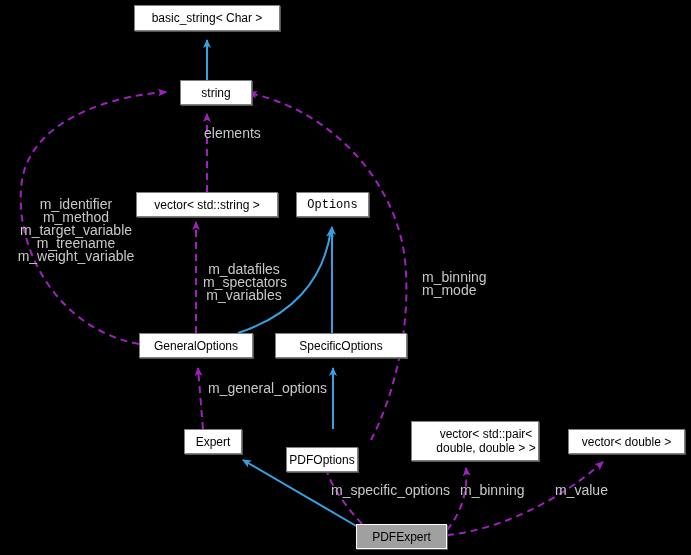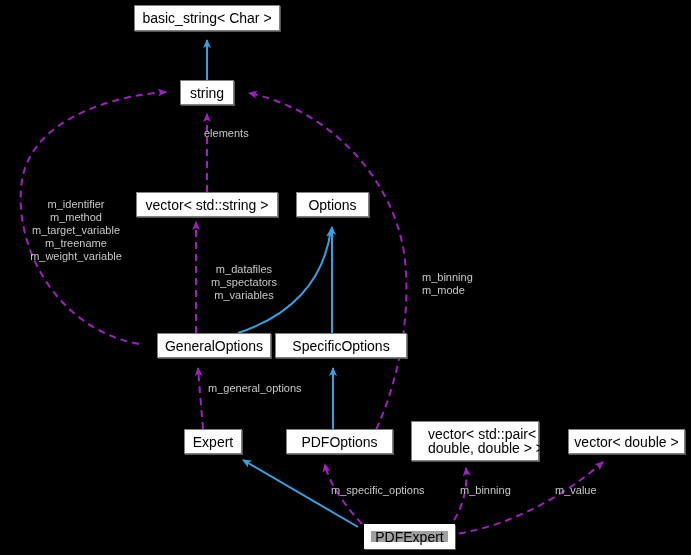--- a/index.html
+++ b/index.html
@@ -21,39 +21,38 @@
     top: 0;
     width: 691px;
     height: 555px;
   }
   .node {
     position: absolute;
     box-sizing: border-box;
     background: #ffffff;
     border: 1px solid #808080;
     color: #000000;
-    font-size: 14px;
+    font-size: 12px;
     line-height: 14px;
-    text-align: left;
+    text-align: center;
     display: flex;
     align-items: center;
     justify-content: center;
     white-space: pre;
     box-shadow: 1px 1px 0 #555555;
     z-index: 5;
   }
   .node.highlight {
     background: #a0a0a0;
-    border: 7px solid #ffffff;
-    margin-left: 8px;
+    border: 1px solid #ffffff;
   }
   .edge-label {
     position: absolute;
     color: #c8c8c8;
-    font-size: 11px;
+    font-size: 14px;
     line-height: 13px;
     white-space: pre;
     z-index: 4;
   }
   .edge-label.center { text-align: center; }
   .edge-label.left { text-align: left; }
 </style>
 </head>
 <body>
 
@@ -116,27 +115,27 @@
     <g>
       <path d="M447,530 C462,512 468,490 466,468" fill="none" stroke="#a020c0" stroke-width="2" stroke-dasharray="7,5" marker-end="url(#arrow-purple)"></path>
     </g>
 
     <g>
       <path d="M447,535 C500,530 560,500 603,462" fill="none" stroke="#a020c0" stroke-width="2" stroke-dasharray="7,5" marker-end="url(#arrow-purple)"></path>
     </g>
   </svg>
 
   <div class="node" style="left:134px; top:5px; width:146px; height:26px;">basic_string&lt; Char &gt;</div>
-  <div class="node" style="left:180px; top:80px; width:54px; height:25px;">string</div>
+  <div class="node" style="left:180px; top:80px; width:72px; height:25px;">string</div>
   <div class="node" style="left:136px; top:192px; width:142px; height:25px;">vector&lt; std::string &gt;</div>
-  <div class="node" style="left:296px; top:192px; width:73px; height:25px;">Options</div>
-  <div class="node" style="left:139px; top:333px; width:114px; height:25px;margin-left:18px;">GeneralOptions</div>
+  <div class="node" style="left:296px; top:192px; width:73px; height:25px;font-family:Liberation Mono, monospace;">Options</div>
+  <div class="node" style="left:139px; top:333px; width:114px; height:25px;">GeneralOptions</div>
   <div class="node" style="left:275px; top:333px; width:132px; height:25px;">SpecificOptions</div>
   <div class="node" style="left:184px; top:429px; width:58px; height:25px;">Expert</div>
-  <div class="node" style="left:286px; top:429px; width:107px; height:25px;">PDFOptions</div>
+  <div class="node" style="left:286px; top:447px; width:72px; height:25px;">PDFOptions</div>
   <div class="node" style="left:411px; top:421px; width:128px; height:40px;padding-left:22px;">vector&lt; std::pair&lt;
 double, double &gt; &gt;</div>
   <div class="node" style="left:568px; top:429px; width:117px; height:25px;">vector&lt; double &gt;</div>
   <div class="node highlight" style="left:356px; top:524px; width:91px; height:25px;">PDFExpert</div>
 
   <div class="edge-label left" style="left:204px; top:127px;">elements</div>
   <div class="edge-label center" style="left:14px; top:166px; width:124px;margin-top:32px;">m_identifier
 m_method
 m_target_variable
 m_treename

